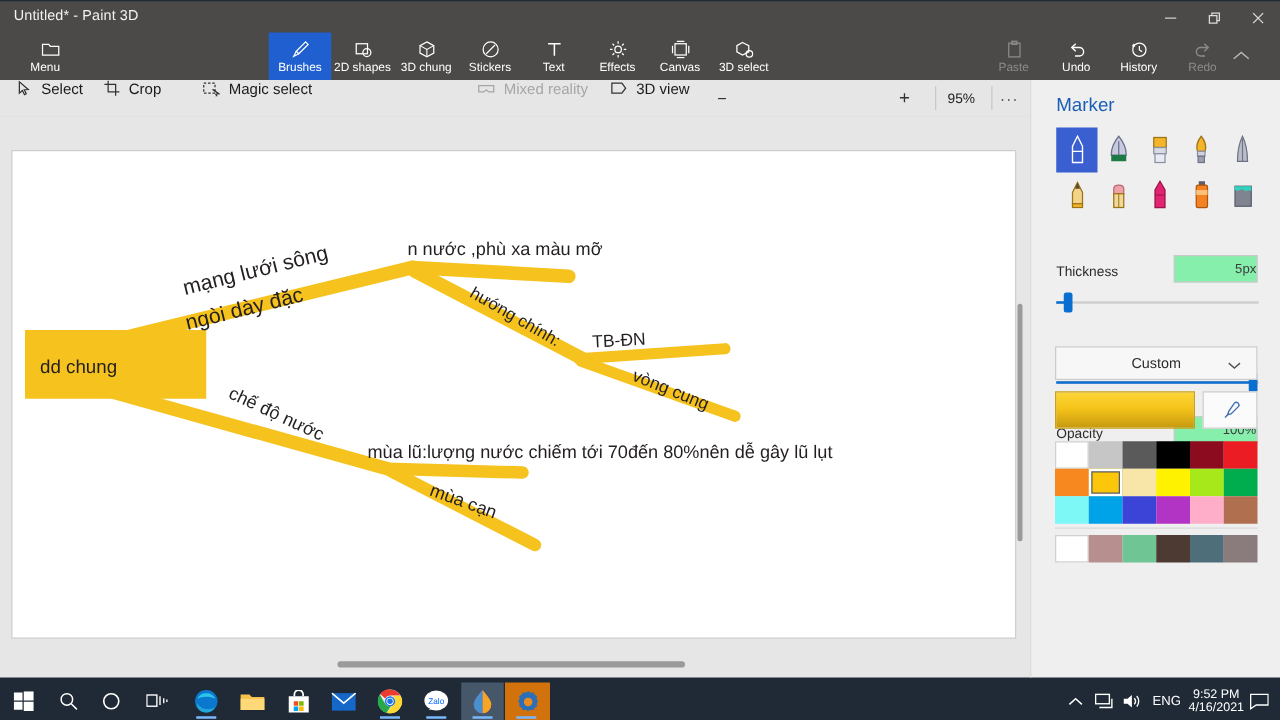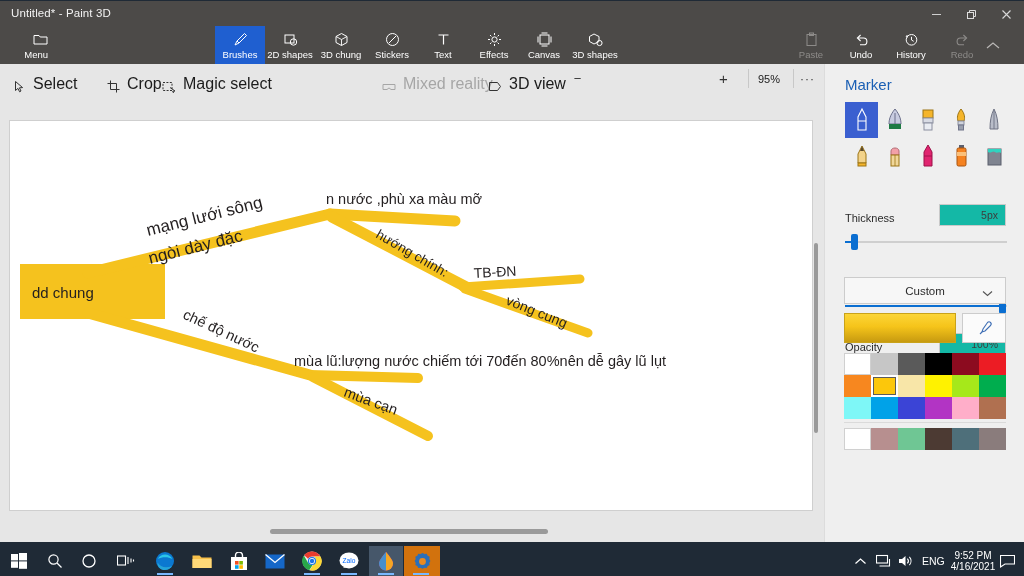--- a/index.html
+++ b/index.html
@@ -38,22 +38,22 @@
   .rb-item .lbl{margin-top:1px;white-space:nowrap;line-height:11px;}
   .rb-item.active{background:#1f5fd0;}
   .rb-item.disabled{color:#8d8b89;}
 
   
   .subbar{
     position:absolute;left:0;top:64px;width:824px;height:29px;
     background:#e6e6e6;border-bottom:1px solid #d2d2d2;
   }
   .sb-item{
-    position:absolute;top:0;height:29px;display:flex;align-items:flex-end;
-    color:#1b1b1b;font-size:16px;padding:0 7px;cursor:default;
+    position:absolute;top:0;height:29px;display:flex;align-items:flex-start;
+    color:#1b1b1b;font-size:12px;padding:0 7px;cursor:default;
   }
   .sb-item .sglyph{margin-right:7px;display:flex;align-items:center;}
   .sb-item.disabled{color:#a6a6a6;}
   .zoom-pct{
     position:absolute;top:0;height:29px;display:flex;align-items:center;
     font-size:11px;color:#1b1b1b;
   }
   .slider-track{
     position:absolute;height:2px;background:#0a6ed1;border-radius:1px;
   }
@@ -93,23 +93,23 @@
     position:absolute;left:20px;top:12px;font-size:15px;color:#1a5fb4;
   }
   .brushgrid{position:absolute;left:20px;top:38px;width:166px;}
   .brushcell{
     width:33.2px;height:36px;float:left;
     display:flex;align-items:center;justify-content:center;
   }
   .brushcell.sel{background:#3a5fd0;}
   .sect-label{position:absolute;font-size:11px;color:#2b2b2b;}
   .valuebox{
-    position:absolute;height:22px;width:67px;background:#14b8a6;border:1px solid #c9c9c9;
+    position:absolute;height:22px;width:67px;background:#86efac;border:1px solid #c9c9c9;
     display:flex;align-items:center;justify-content:flex-end;
-    font-size:10.5px;color:#3d3d3d;padding-right:7px;box-sizing:border-box;
+    font-size:10.5px;color:#3d3d3d;padding-right:0;box-sizing:border-box;
   }
   .ptrack{position:absolute;height:2px;background:#cfcfcf;}
   .pfill{position:absolute;height:2px;background:#0a6ed1;}
   .pknob{position:absolute;width:7px;height:16px;background:#0a6ed1;border-radius:2px;}
   .customdd{
     position:absolute;left:19px;top:256px;width:162px;height:27px;
     background:#f7f7f7;border:1px solid #cccccc;
     display:flex;align-items:center;justify-content:center;
     font-size:11.5px;color:#2b2b2b;box-sizing:border-box;
   }
@@ -266,21 +266,21 @@
       <span class="lbl">Canvas</span>
     </div>
 
     <div class="rb-item" style="left:570px;">
       <span class="glyph">
         <svg width="15" height="15" viewBox="0 0 15 15">
             <path d="M6 2 L11 4.5 V9.5 L6 12 L1.5 9.5 V4.5 Z" fill="none" stroke="#fff" stroke-width="1"></path>
             <circle cx="11.5" cy="11" r="2.6" fill="none" stroke="#fff" stroke-width="1"></circle>
           </svg>
       </span>
-      <span class="lbl">3D shapes</span>
+      <span class="lbl">3D select</span>
     </div>
 
     <div class="rb-item disabled" style="left:786px;">
       <span class="glyph">
         <svg width="15" height="15" viewBox="0 0 15 15">
             <rect x="3" y="2.5" width="9" height="11" fill="none" stroke="#8d8b89" stroke-width="1"></rect>
             <rect x="5.5" y="1" width="4" height="2.5" fill="none" stroke="#8d8b89" stroke-width="1"></rect>
           </svg>
       </span>
       <span class="lbl">Paste</span>
@@ -328,21 +328,21 @@
 
     <div class="sb-item" style="left:6px;">
       <span class="sglyph">
         <svg width="13" height="13" viewBox="0 0 13 13">
             <path d="M2.5 1.5 L2.5 10.5 L4.9 8.4 L6.6 11.8 L8 11 L6.4 7.8 L9.6 7.6 Z" fill="none" stroke="#333" stroke-width="1"></path>
           </svg>
       </span>
       <span>Select</span>
     </div>
 
-    <div class="sb-item" style="left:100px;">
+    <div class="sb-item" style="left:76px;">
       <span class="sglyph">
         <svg width="13" height="13" viewBox="0 0 13 13">
             <path d="M3.5 0.5 V9.5 H12.5" fill="none" stroke="#333" stroke-width="1"></path>
             <path d="M0.5 3.5 H9.5 V12.5" fill="none" stroke="#333" stroke-width="1"></path>
           </svg>
       </span>
       <span>Crop</span>
     </div>
 
     <div class="sb-item" style="left:155px;">

